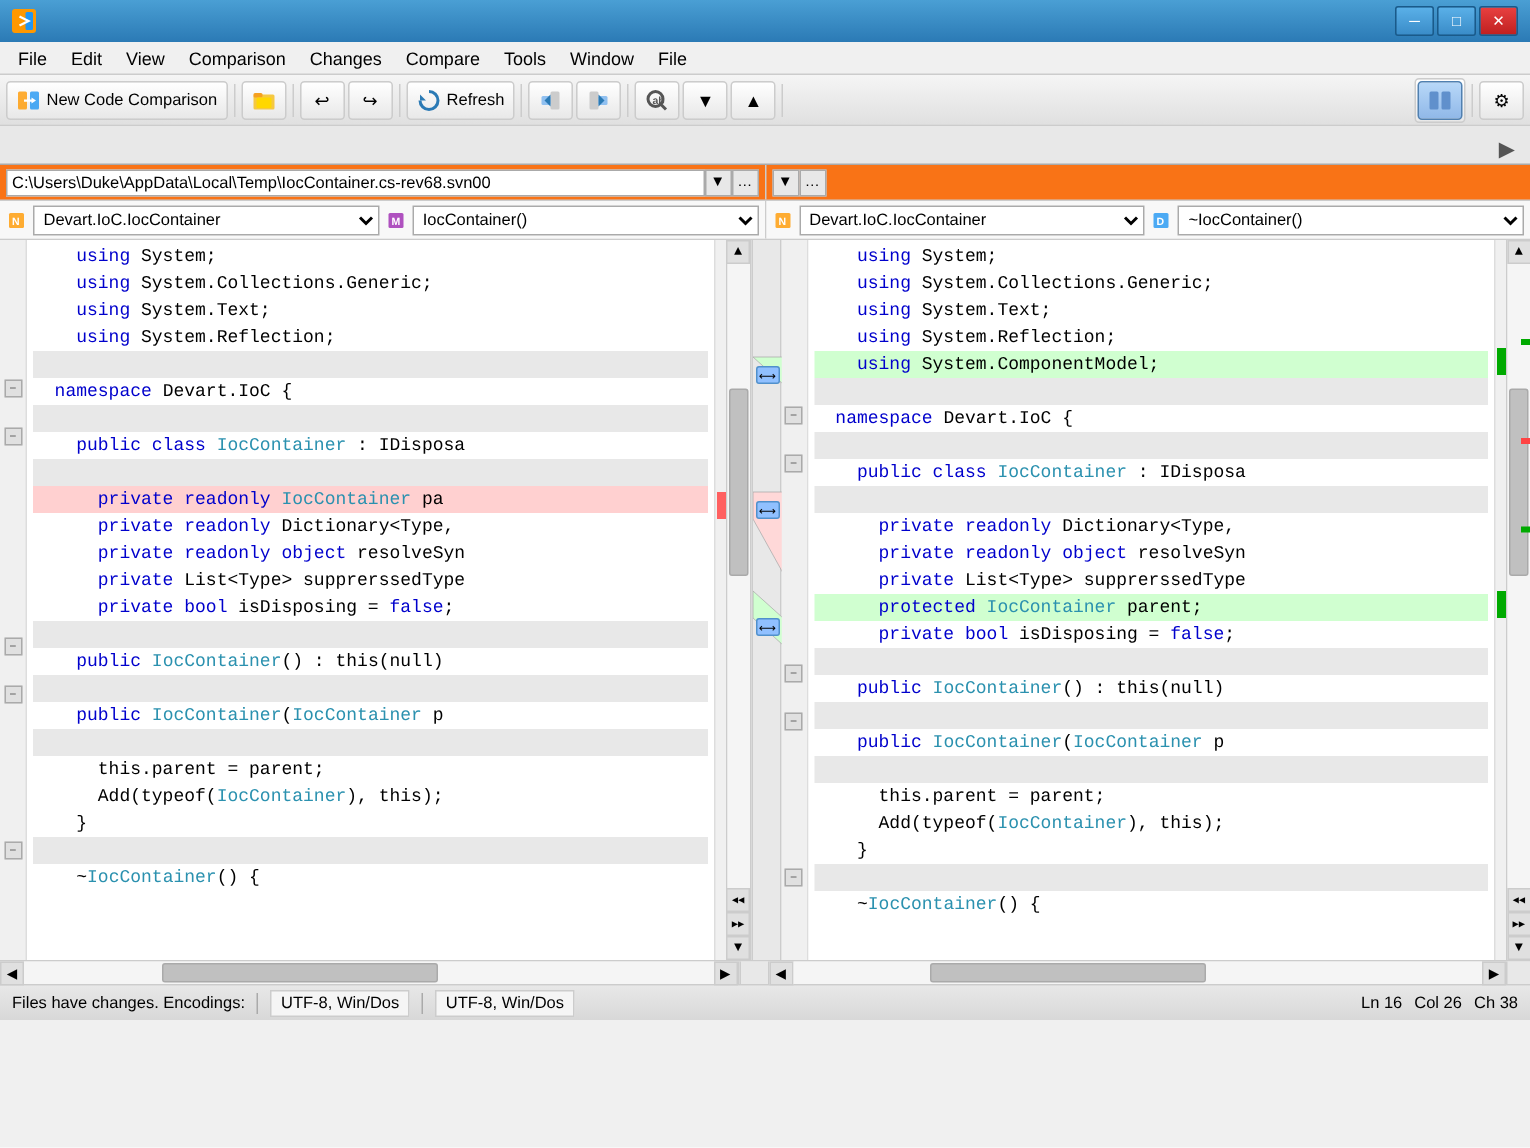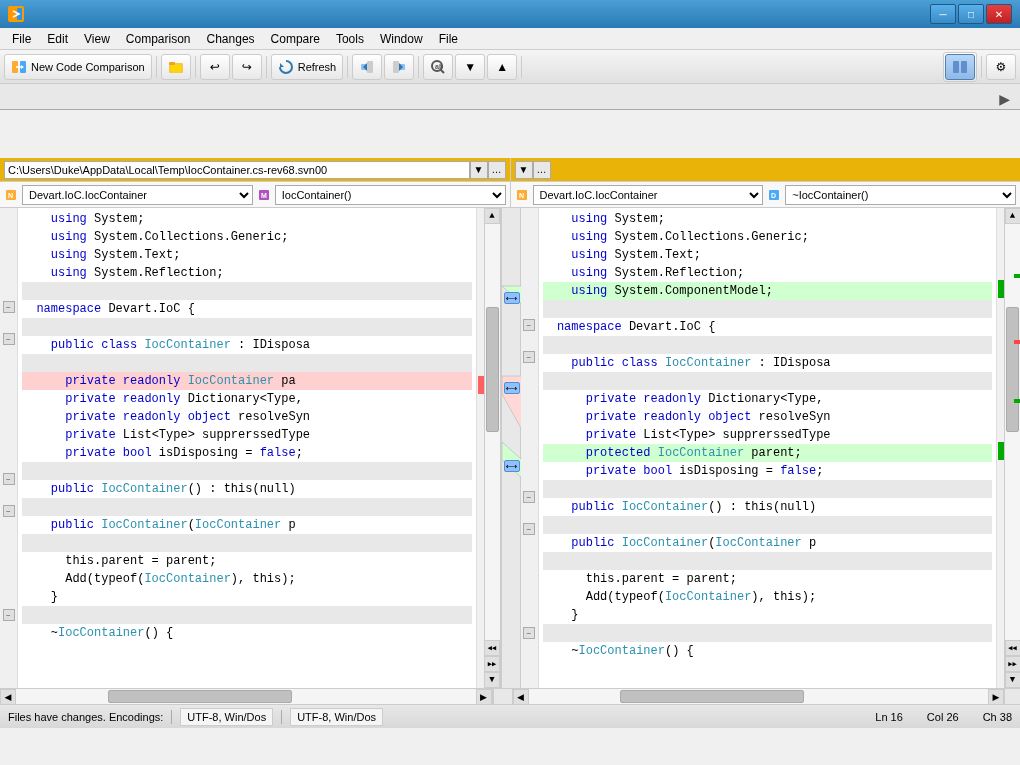--- a/index.html
+++ b/index.html
@@ -83,23 +83,22 @@
       font-size: 11px;
       cursor: pointer;
     }
     .tab-close { width: 12px; height: 12px; display: flex; align-items: center; justify-content: center; border-radius: 2px; cursor: pointer; font-size: 10px; }
     .tab-arrow { padding: 2px 6px; cursor: pointer; font-size: 14px; color: #555; margin-left: auto; }
 
     
     .path-bar-container {
       display: flex;
       border-bottom: 1px solid #ccc;
-      background: #eab308;
+      background: #f97316;
       height: 24px;
-      margin-top: 48px;
     }
     .path-bar {
       flex: 1;
       display: flex;
       align-items: center;
       padding: 0 4px;
       border-right: 1px solid #ccc;
       font-size: 11px;
     }
     .path-input {
@@ -238,21 +237,21 @@
       border-top: 1px solid #ccc;
       height: 24px;
       display: flex;
       align-items: center;
       padding: 0 8px;
       font-size: 11px;
       gap: 4px;
     }
     .status-sep { width: 1px; height: 14px; background: #aaa; margin: 0 4px; }
     .status-encoding { padding: 2px 6px; border: 1px solid #ccc; background: #f5f5f5; cursor: pointer; }
-    .status-pos { margin-left: auto; display: flex; gap: 24px; }
+    .status-pos { margin-left: auto; display: flex; gap: 8px; }
   </style>
 </head>
 <body>
 
 <div class="title-bar">
   <div class="title-bar-left">
     <div class="title-bar-icon">
       <svg width="14" height="14" viewBox="0 0 14 14">
         <rect x="1" y="1" width="5" height="12" fill="#ff9800" rx="1"></rect>
         <rect x="8" y="1" width="5" height="12" fill="#2196f3" rx="1"></rect>

